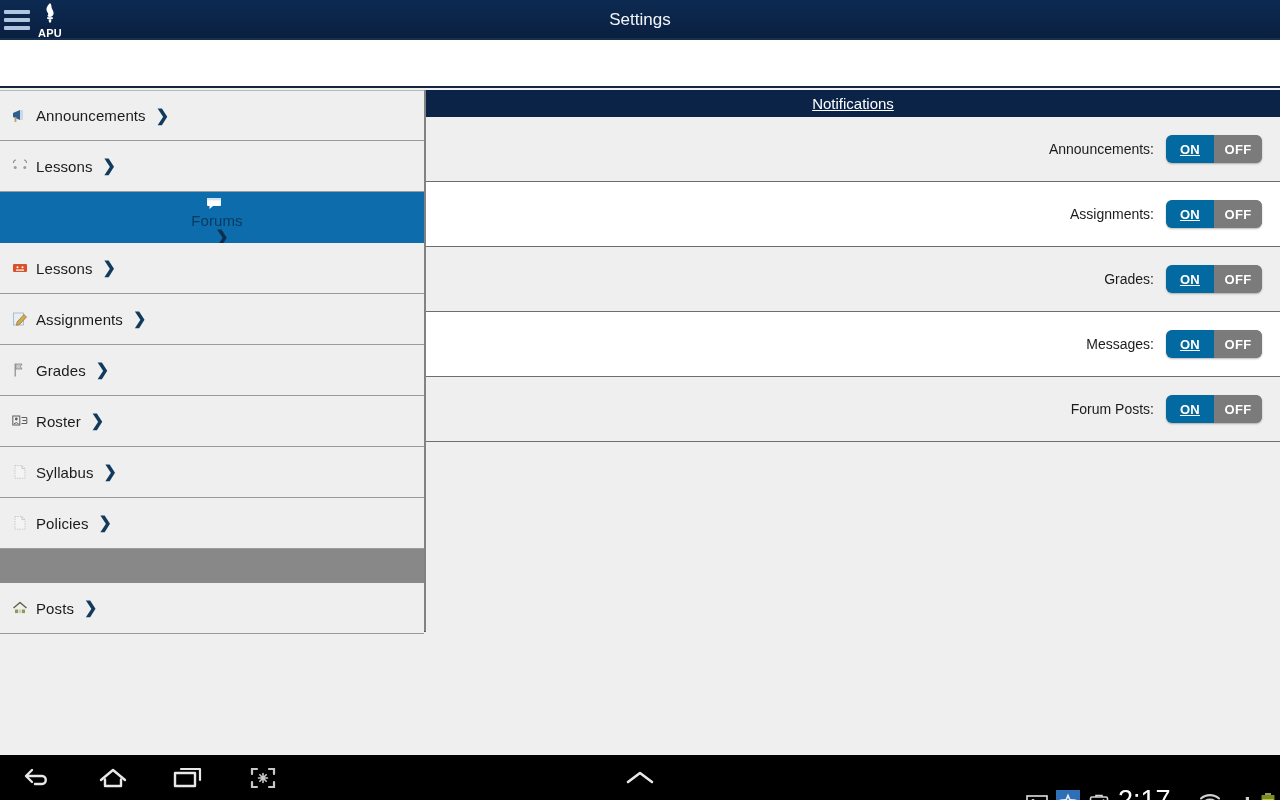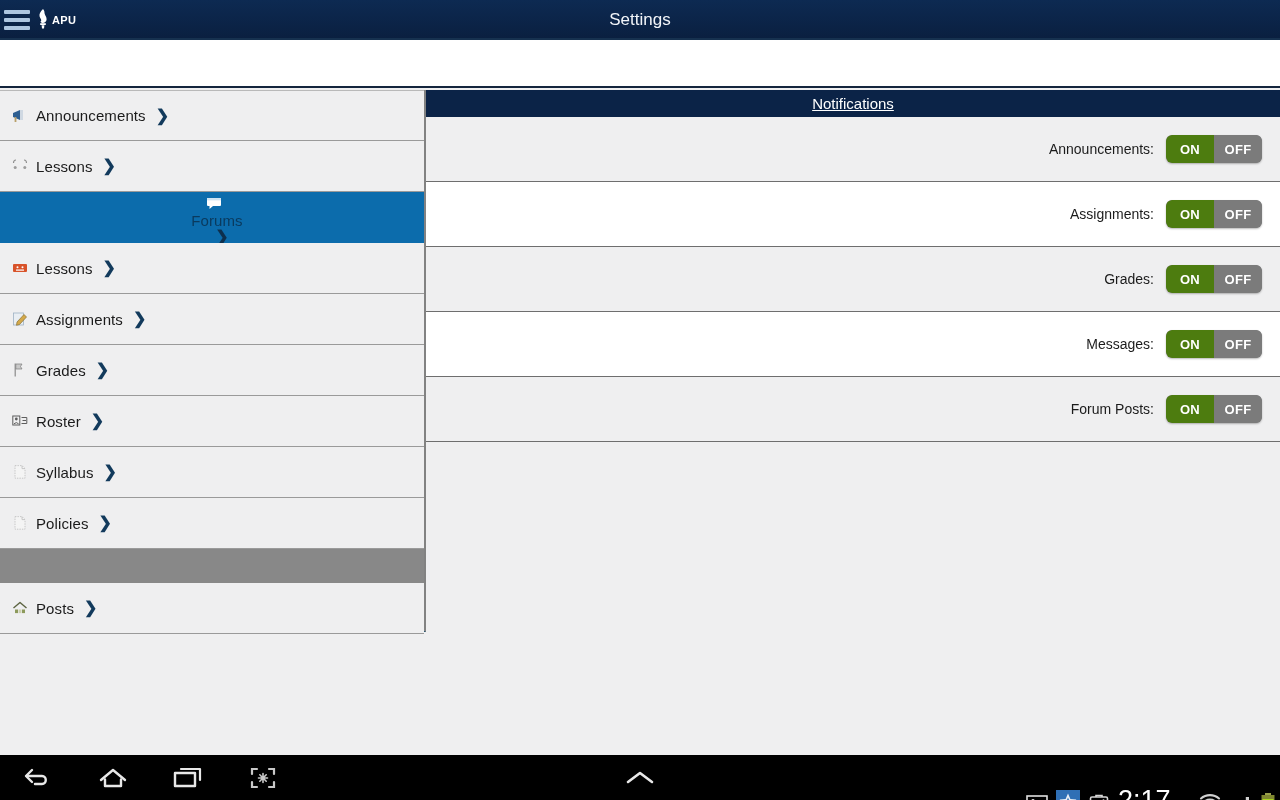--- a/index.html
+++ b/index.html
@@ -35,21 +35,21 @@
     z-index: 3;
   }
   .hamburger span {
     display: block; height: 4px; width: 26px;
     background: #aec6e0; border-radius: 1px;
   }
   .logo {
     position: absolute; left: 34px; top: 1px;
     width: 32px; height: 38px;
     z-index: 3;
-    display: flex; align-items: center;
+    display: flex; flex-direction: column; align-items: center;
     justify-content: flex-start;
   }
   .logo-torch { margin-top: 1px; }
   .logo-text {
     font-size: 11px; font-weight: bold; color: #ffffff;
     letter-spacing: 0.3px; line-height: 11px; margin-top: 0px;
   }
   .titlebar-title {
     position: absolute; left: 0; right: 0; top: 0;
     height: 40px; line-height: 40px;
@@ -165,21 +165,21 @@
     box-shadow: 0 1px 2px rgba(0,0,0,0.28);
     cursor: pointer;
     background: #7b7b7b;
   }
   .toggle .seg {
     flex: 1 1 50%;
     display: flex; align-items: center; justify-content: center;
     font-size: 13px; font-weight: bold; color: #ffffff;
     letter-spacing: 0.3px;
   }
-  .toggle .seg.on  { background: #4d7c0f; border-radius: 6px 0 0 6px; }
+  .toggle .seg.on  { background: #0369a1; border-radius: 6px 0 0 6px; text-decoration: underline; }
   .toggle .seg.off { background: #7b7b7b; border-radius: 0 6px 6px 0; }
 
   
   .navbar {
     position: absolute; left: 0; top: 755px;
     width: 1280px; height: 45px;
     background: #000000;
   }
   .navbar-left {
     position: absolute; left: 0; top: 0;

